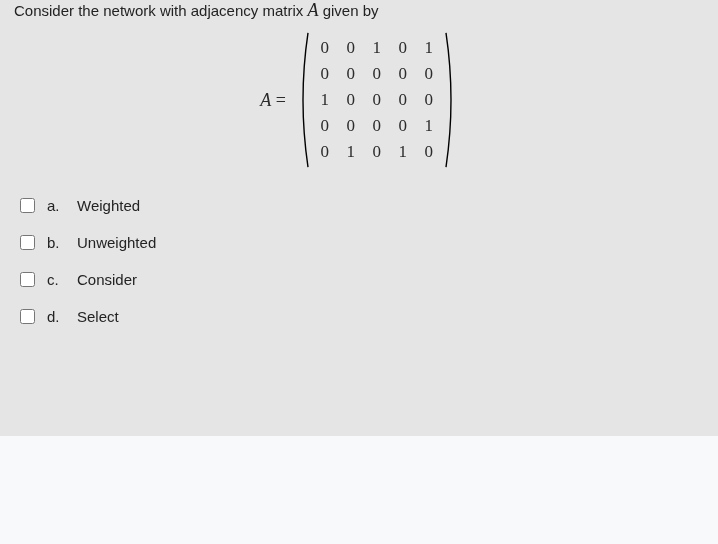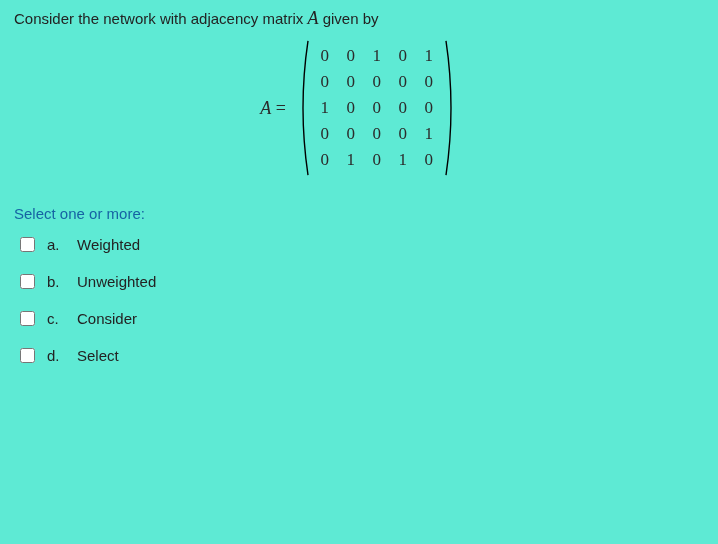--- a/index.html
+++ b/index.html
@@ -7,24 +7,24 @@
     margin: 0;
     padding: 0;
     font-family: Arial, Helvetica, sans-serif;
     background: #f8f9fb;
     color: #2b2b2b;
     width: 718px;
     height: 544px;
     overflow: hidden;
   }
   .page {
-    padding: 8px 14px 14px 14px;
-    background: #5eead4;
+    padding: 0 14px 14px 14px;
+    background: #e5e5e5;
     width: 718px;
-    height: 544px;
+    height: 436px;
   }
   .prompt-line {
     font-size: 15px;
     color: #232323;
     margin-bottom: 10px;
   }
   .math-var {
     font-family: "Times New Roman", Times, serif;
     font-style: italic;
     font-size: 18px;
@@ -150,21 +150,20 @@
       <div class="paren">
         <svg viewBox="0 0 14 140" preserveAspectRatio="none">
           <path d="M2 2 Q12 70 2 138" stroke="#000" stroke-width="1.4" fill="none"></path>
         </svg>
       </div>
     </div>
   </div>
 </div>
 
 
-<div class="select-label">Select one or more:</div>
 
 <div class="options">
   <label class="option-row">
     <input type="checkbox" style="">
     <span class="opt-letter">a.</span>
     <span>Weighted</span>
   </label>
   <label class="option-row">
     <input type="checkbox" style="">
     <span class="opt-letter">b.</span>

